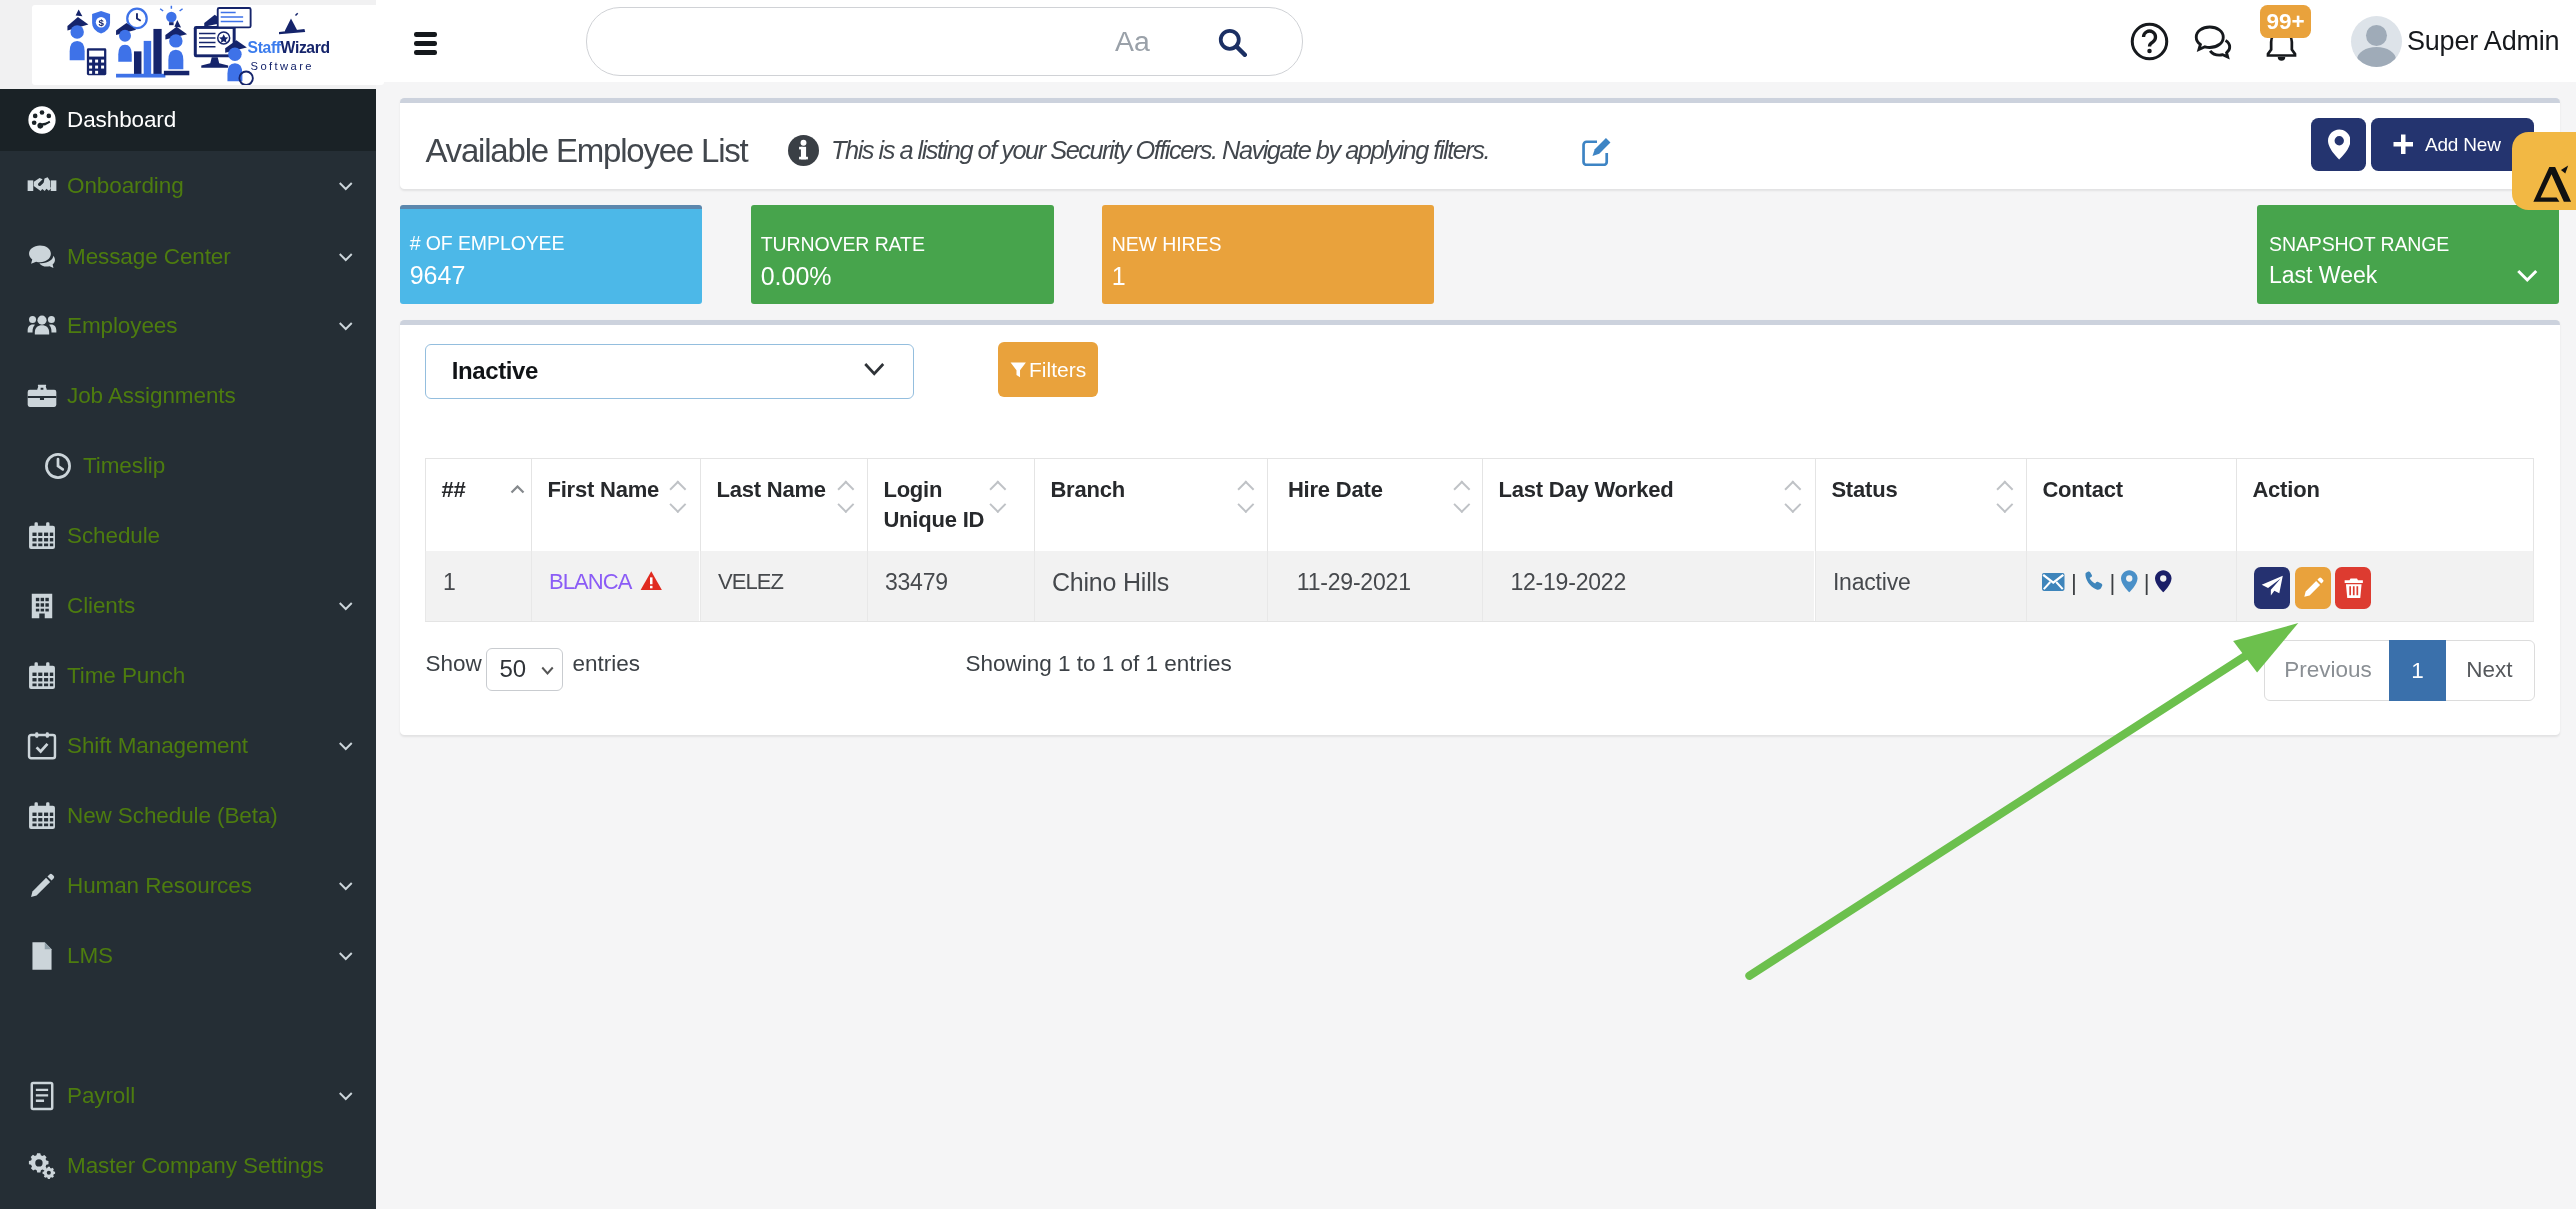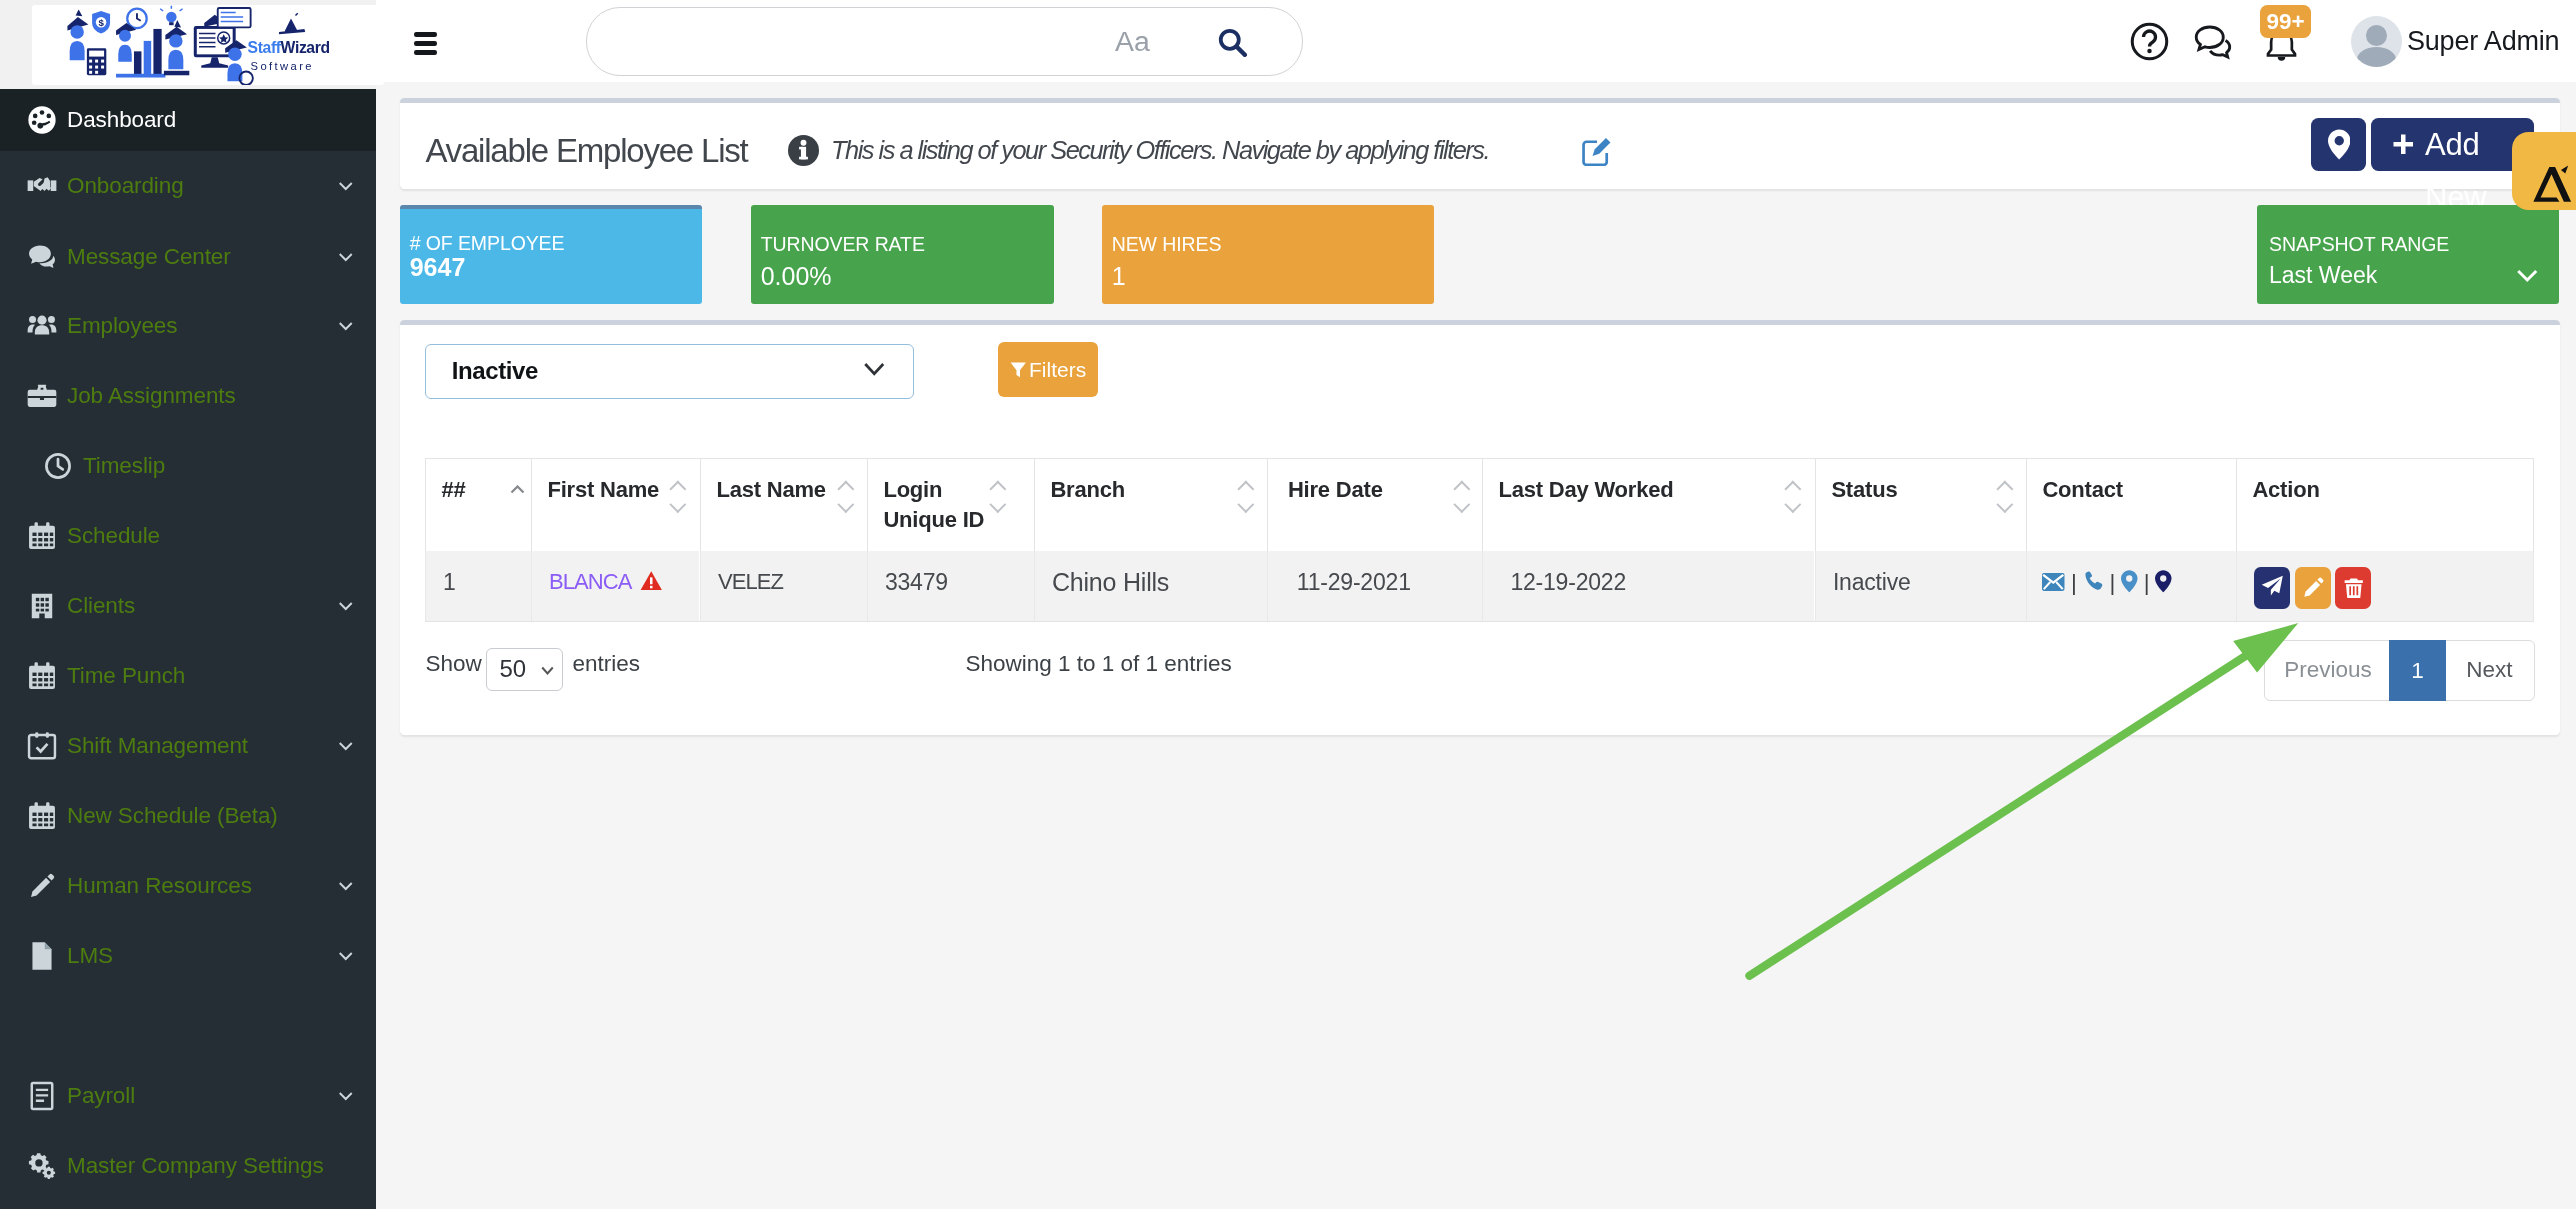--- a/index.html
+++ b/index.html
@@ -30,21 +30,21 @@
 #titleCard { left:400px; top:98px; width:2160px; height:91px; background:#fff; border-top:5.2px solid #ccd2dd; border-radius:4.5px; box-shadow:0 1.5px 2.2px rgba(0,0,0,0.08); }
 #titleTxt { left:25.4px; top:5.2px; height:85px; line-height:85px; font-size:33px; color:#42474d; letter-spacing:-1.2px; }
 #descTxt { left:431px; top:5.2px; height:85px; line-height:85px; font-size:25.4px; font-style:italic; color:#42474d; letter-spacing:-1.5px; white-space:nowrap; }
 .navybtn { position:absolute; background:#24346f; border-radius:7.5px; }
 #locBtn { left:1911px; top:15px; width:55px; height:53px; }
 #addBtn { left:1971px; top:15px; width:163px; height:53px; color:#fff; letter-spacing:-0.2px; }
 
 
 .scard { position:absolute; top:205px; height:99px; border-radius:3px; color:#fff; }
 .scard .lbl { position:absolute; left:9.7px; top:28px; font-size:19.5px; letter-spacing:-0.1px; } #card1 .lbl { top:23px; }
-.scard .val { position:absolute; left:9.7px; top:57px; font-size:25px; } #card1 .val { top:44px;font-weight:bold; }
+.scard .val { position:absolute; left:9.7px; top:57px; font-size:25px; } #card1 .val { top:52px; }
 #card1 { left:400px; width:302px; background:#4cb8e8; border-top:4.5px solid #5c87ad; }
 #card2 { left:751px; width:303px; background:#47a44c; }
 #card3 { left:1102px; width:332px; background:#e9a23c; }
 #card4 { left:2257px; width:302px; background:#47a44c; } #card4 .lbl{left:12px;font-size:19.5px;} #card4 .val{left:12px;font-size:23px;}
 
 
 #panel { left:400px; top:320px; width:2160px; height:415px; background:#fff; border-top:5.2px solid #ccd2dd; border-radius:4.5px; box-shadow:0 1.5px 2.2px rgba(0,0,0,0.08); }
 #sel1 { left:25.4px; top:18.7px; width:489px; height:55px; border:1.5px solid #94bede; border-radius:6px; background:#fff; }
 #sel1 .t { position:absolute; left:25.4px; top:0; height:52px; line-height:52px; font-size:24px; font-weight:bold; color:#101316; letter-spacing:-0.4px; }
 #filtersBtn { left:598px; top:17px; width:100px; height:55px; background:#e9a23c; border-radius:6px; color:#fff; }
@@ -125,21 +125,21 @@
       </svg>
     <div class="abs navybtn" id="locBtn">
       <svg style="position:absolute;left:16.5px;top:10.5px;width:22.5px;height:31px;" viewBox="0 0 24 32">
           <path d="M12 0 C5.4 0 0 5.4 0 12 c0 9 12 20 12 20 s12-11 12-20 C24 5.4 18.6 0 12 0 Z M12 17 a5 5 0 1 1 0-10 a5 5 0 0 1 0 10 Z" fill="#fff"></path>
         </svg>
     </div>
     <div class="abs navybtn" id="addBtn">
         <svg style="position:absolute;left:21px;top:15px;width:22.5px;height:22.5px;" viewBox="0 0 30 30">
           <path d="M15 2 V28 M2 15 H28" stroke="#fff" stroke-width="6"></path>
         </svg>
-        <span style="position:absolute;left:54px;top:0;font-size:31px;line-height:53px;">Add New</span>
+        <span style="position:absolute;left:54px;top:0;font-size:19px;line-height:53px;">Add New</span>
       </div>
   </div>
 
   <div class="scard" id="card1">
       <div class="lbl"># OF EMPLOYEE</div>
       <div class="val">9647</div>
     </div>
   <div class="scard" id="card2">
       <div class="lbl">TURNOVER RATE</div>
       <div class="val">0.00%</div>

